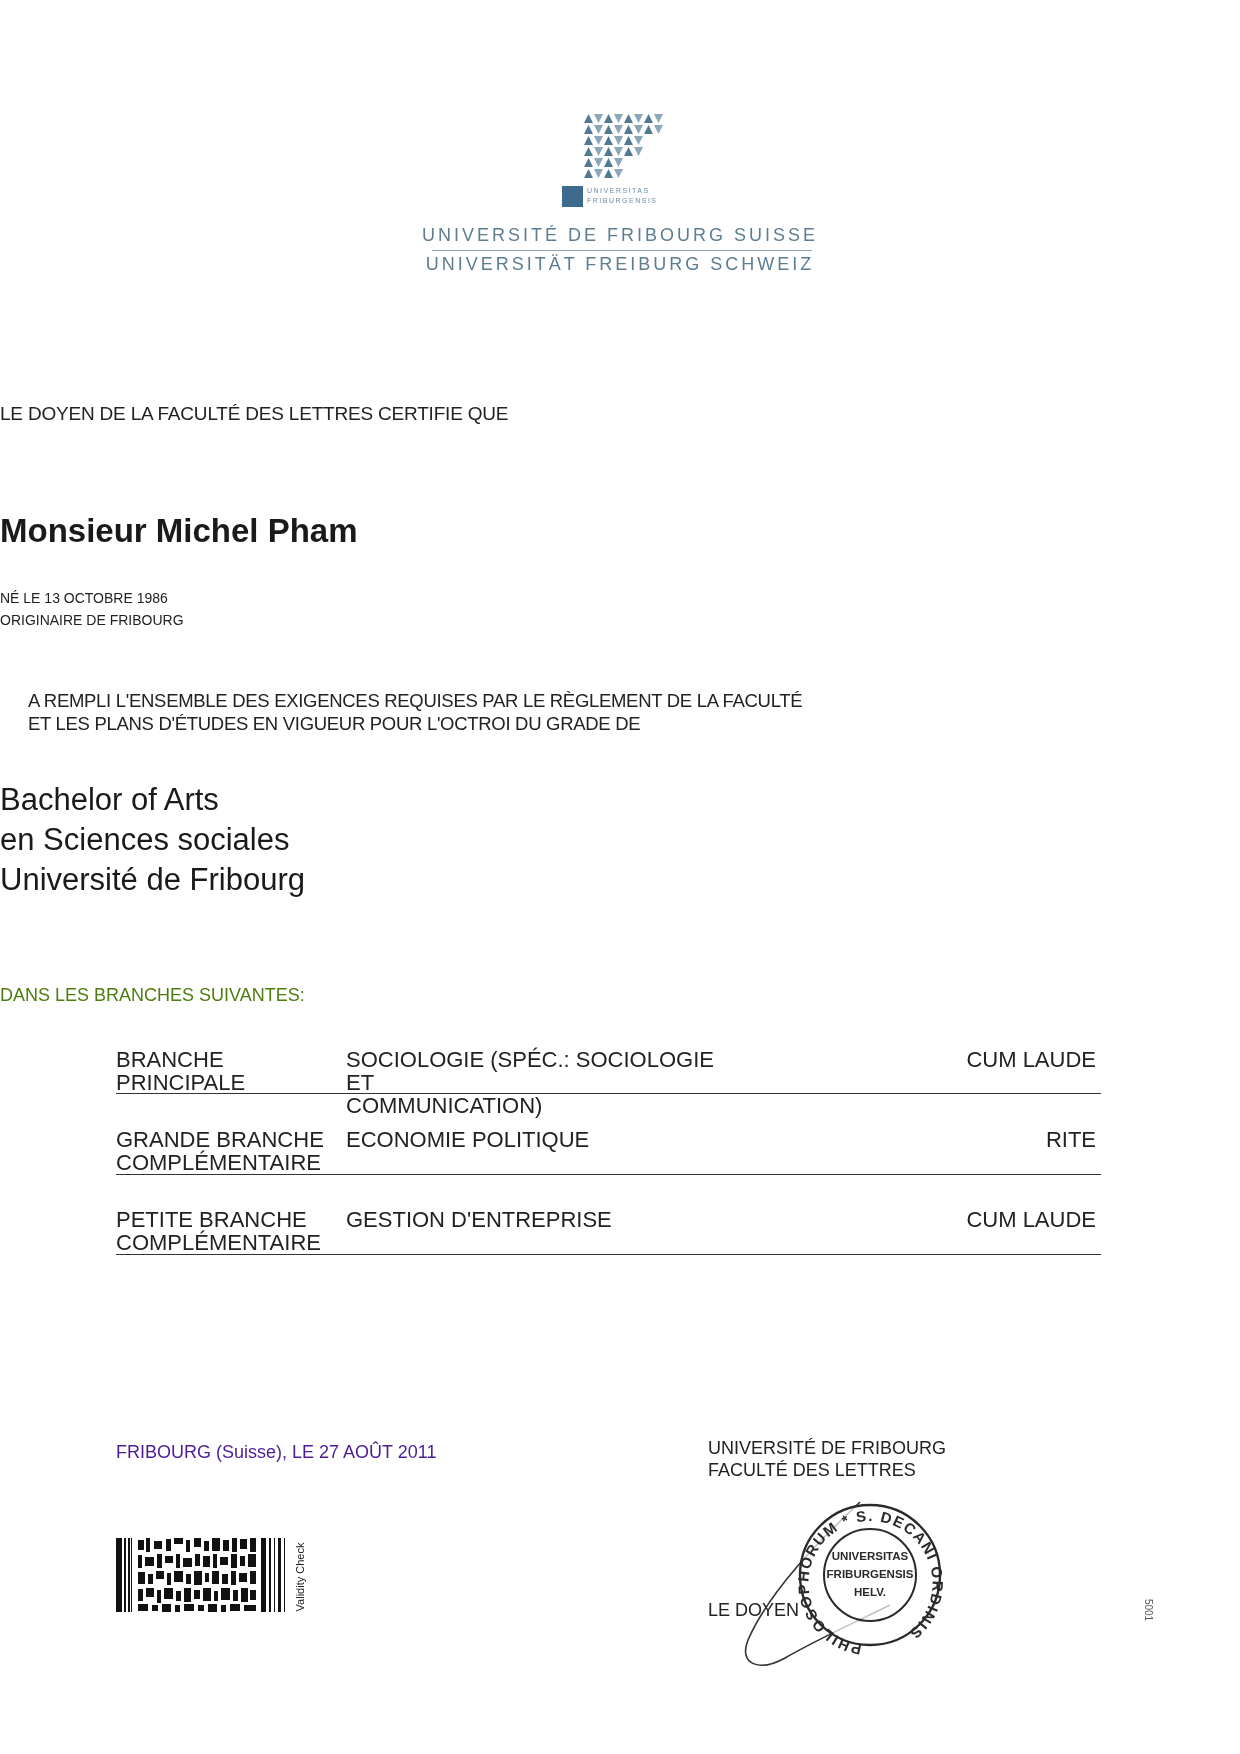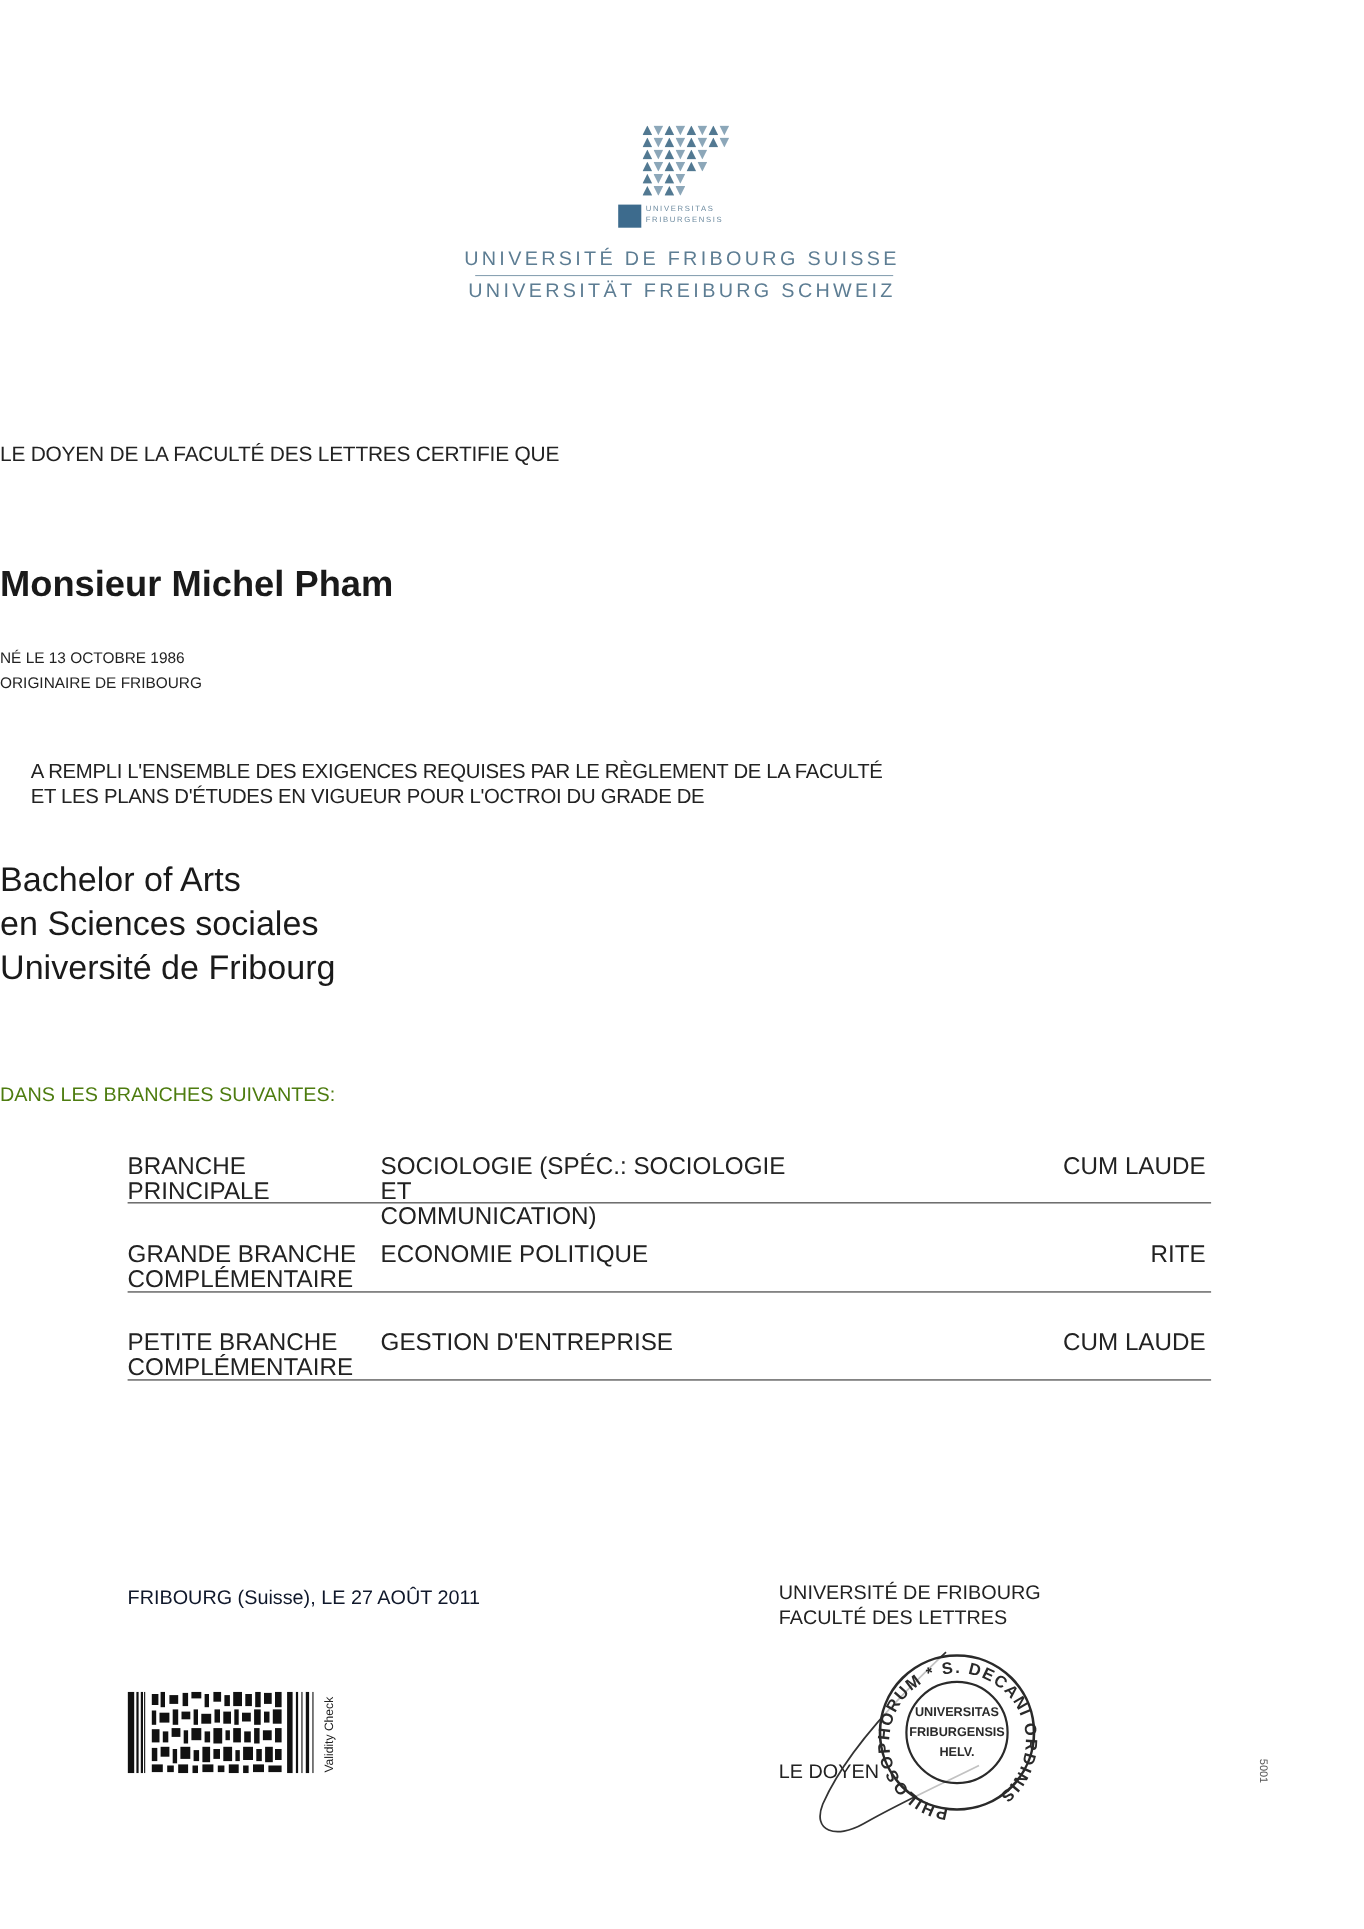--- a/index.html
+++ b/index.html
@@ -94,21 +94,21 @@
       background: #333;
     }
     .branch-row:nth-child(2) .line,
     .branch-row:nth-child(3) .line { top: 46px; }
     .b-type { position: absolute; left: 0; top: 0; width: 225px; }
     .b-subject { position: absolute; left: 230px; top: 0; width: 380px; }
     .b-grade { position: absolute; right: 5px; top: 0; text-align: right; }
 
     
     .place-date {
-      left: 116px; top: 1442px; font-size: 18px; color: #0f172a; text-align: right;
+      left: 116px; top: 1442px; font-size: 18px; color: #4c1d95; text-align: right;
     }
     .barcode {
       left: 116px; top: 1538px; width: 175px; height: 74px;
     }
     .validity {
       left: 290px; top: 1540px; width: 20px; height: 74px;
     }
     .validity span {
       position: absolute; left: 50%; top: 50%;
       transform: translate(-50%, -50%) rotate(-90deg);

